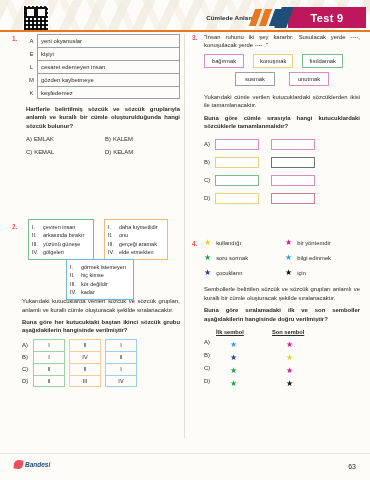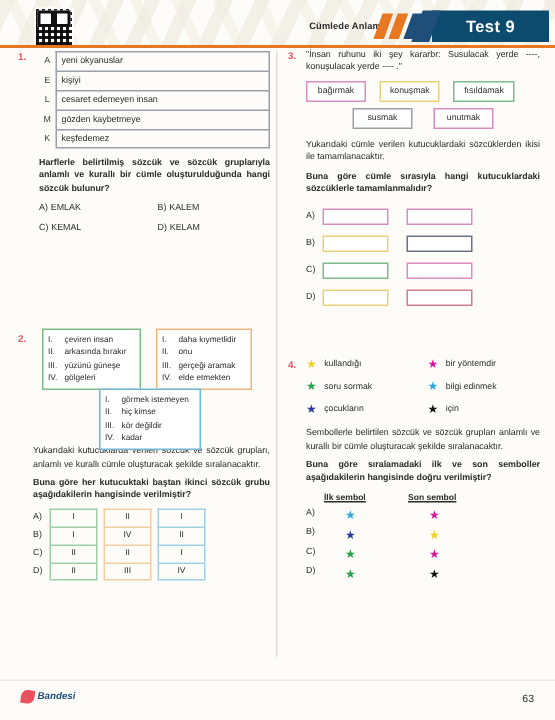--- a/index.html
+++ b/index.html
@@ -56,21 +56,21 @@
   .slash{
     position:absolute;top:0;width:7px;height:17px;background:#e87722;
     transform:skewX(-20deg);
   }
   .slash.s1{left:0;}
   .slash.s2{left:10px;}
   .slash.s3{left:20px;background:#1f4e79;}
   .slash.s4{left:30px;background:#1f4e79;}
   .test-badge{
     position:absolute;right:4px;top:7px;width:78px;height:21px;
-    background:#0c4a6e;color:#fff;
+    background:#be185d;color:#fff;
     display:flex;align-items:center;justify-content:center;
     font-size:11px;font-weight:bold;letter-spacing:.3px;
   }
   .test-badge::before{
     content:"";position:absolute;left:-10px;top:0;width:12px;height:21px;
     background:#1f4e79;transform:skewX(-20deg);
   }
   
   .col{position:absolute;top:33px;width:168px;}
   .col-left{left:12px;}

